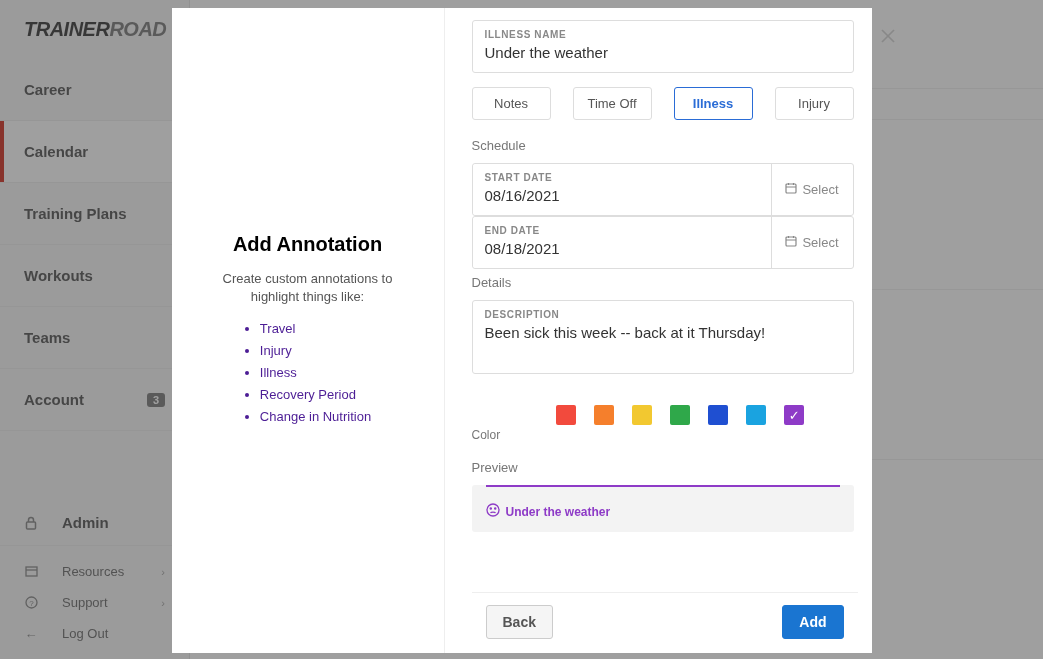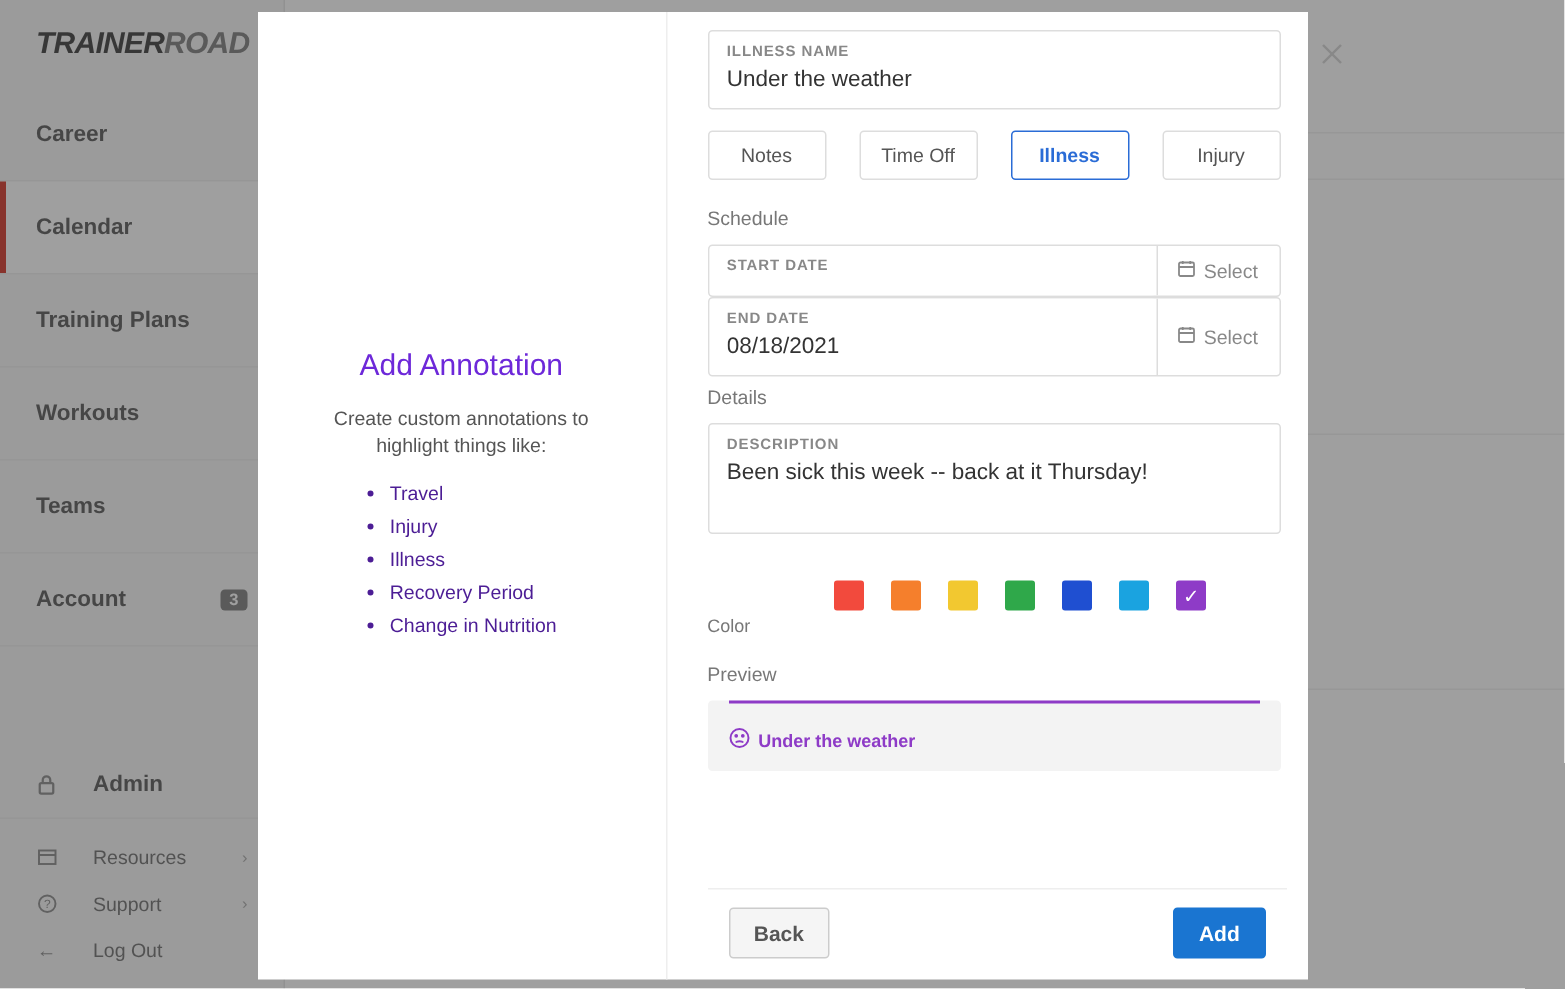--- a/index.html
+++ b/index.html
@@ -24,21 +24,21 @@
 .cal-header { display: flex; align-items: center; padding: 20px 24px 12px; gap: 14px; }
 .cal-arrow { width: 28px; height: 28px; display: flex; align-items: center; justify-content: center; color: #555; cursor: pointer; font-size: 18px; }
 .cal-title { font-size: 17px; font-weight: 700; color: #333; }
 .cal-dayhdr { padding: 8px 24px; font-size: 12px; color: #666; border-bottom: 1px solid #eee; border-top: 1px solid #eee; }
 .cal-cell { padding: 12px 18px; height: 170px; border-bottom: 1px solid #eee; font-size: 14px; font-weight: 700; color: #333; }
 .green-bar { height: 4px; background: repeating-linear-gradient(90deg, #2a8a2a 0 4px, transparent 4px 8px); margin: -8px 0 6px 10px; width: 110px; }
 
 .overlay { position: absolute; inset: 0; background: rgba(80,80,80,0.55); display: flex; justify-content: center; padding-top: 8px; }
 .modal { width: 700px; height: 645px; background: #fff; display: flex; position: relative; }
 .modal-left { width: 273px; padding: 30px 30px; display: flex; flex-direction: column; align-items: center; justify-content: center; border-right: 1px solid #eee; text-align: center; }
-.modal-left h2 { font-size: 20px; font-weight: 400; color: #6d28d9; margin-bottom: 14px; }
+.modal-left h2 { font-size: 20px; font-weight: 700; color: #000000; margin-bottom: 14px; }
 .modal-left p { font-size: 13px; color: #555; margin-bottom: 12px; line-height: 1.4; }
 .modal-left ul { text-align: left; font-size: 13px; color: #4c1d95; list-style: disc; padding-left: 16px; line-height: 1.7; }
 .modal-right { flex: 1; padding: 2px 14px 2px 27px; display: flex; flex-direction: column; position: relative; overflow: hidden; }
 .scrollbox { flex: 1; overflow-y: scroll; padding-right: 4px; padding-top: 10px; }
 .scrollbox::-webkit-scrollbar { width: 9px; }
 .scrollbox::-webkit-scrollbar-track { background: #f0f0f0; }
 .scrollbox::-webkit-scrollbar-thumb { background: #c4c4c4; border-radius: 2px; }
 .scrollbox::-webkit-scrollbar-button:single-button { background: #e8e8e8; height: 12px; }
 .field { border: 1px solid #ddd; border-radius: 3px; padding: 8px 12px 10px; margin-bottom: 14px; background: #fff; }
 .field-label { font-size: 10px; letter-spacing: 0.6px; color: #888; font-weight: 700; text-transform: uppercase; margin-bottom: 4px; }
@@ -174,20 +174,21 @@
           <div class="tabbtn">Time Off</div>
           <div class="tabbtn active">Illness</div>
           <div class="tabbtn">Injury</div>
         </div>
 
         <div class="section-label">Schedule</div>
 
         <div class="dateblock">
           <div class="field">
             <div class="field-label">START DATE</div>
+            <input class="field-value" value="08/16/2021" style="">
           </div>
           <div class="datepick">
             <span>
               <svg width="12" height="12" viewBox="0 0 12 12" fill="none" stroke="currentColor" stroke-width="1.2">
                   <rect x="1" y="2" width="10" height="9" rx="1"></rect>
                   <line x1="1" y1="5" x2="11" y2="5"></line>
                   <line x1="3.5" y1="1" x2="3.5" y2="3"></line>
                   <line x1="8.5" y1="1" x2="8.5" y2="3"></line>
                 </svg>
             </span>

